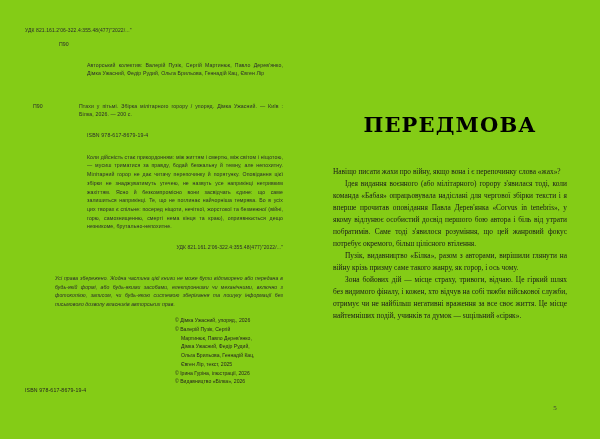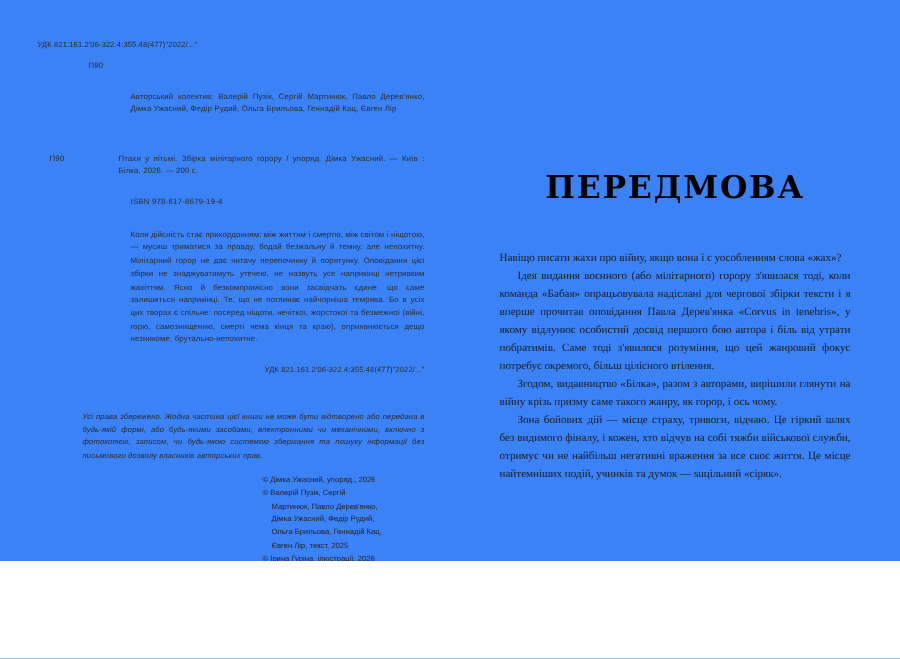--- a/index.html
+++ b/index.html
@@ -3,22 +3,22 @@
 <meta charset="utf-8">
 <style>
   html, body {
     margin: 0;
     padding: 0;
     background: #ffffff;
   }
   .spread {
     position: relative;
     width: 600px;
-    height: 374px;
-    background: #3b82f6;
+    height: 439px;
+    background: #84cc16;
     overflow: hidden;
     font-family: "Liberation Sans", sans-serif;
     color: #231f20;
   }
 
   
   .page-left {
     position: absolute;
     left: 0;
     top: 0;
@@ -219,22 +219,22 @@
     </div>
 
     <div class="isbn-bottom">ISBN  978-617-8679-19-4</div>
   </div>
 
   <div class="page-right">
 
     <div class="foreword-title">ПЕРЕДМОВА</div>
 
     <div class="foreword-body">
-      <p class="no-indent">Навіщо писати жахи про війну, якщо вона і є уособленням слова «жах»?</p>
+      <p class="no-indent">Навіщо писати жахи про війну, якщо вона і є перепочинку слова «жах»?</p>
       <p>Ідея видання воєнного (або мілітарного) горору з'явилася тоді, коли команда «Бабая» опрацьовувала надіслані для чергової збірки тексти і я вперше прочитав оповідання Павла Дерев'янка «Corvus in tenebris», у якому відлунює особистий досвід першого бою автора і біль від утрати побратимів. Саме тоді з'явилося розуміння, що цей жанровий фокус потребує окремого, більш цілісного втілення.</p>
-      <p>Згодом, видавництво «Білка», разом з авторами,  вирішили глянути на війну крізь призму саме такого жанру, як горор, і ось чому.</p>
+      <p>Пузік, видавництво «Білка», разом з авторами,  вирішили глянути на війну крізь призму саме такого жанру, як горор, і ось чому.</p>
       <p>Зона бойових дій — місце страху, тривоги, відчаю. Це гіркий шлях без видимого фіналу, і кожен, хто відчув на собі тяжби військової служби, отримує чи не найбільш негативні враження за все своє життя. Це місце найтемніших подій, учинків та думок — suцільний «сіряк».</p>
     </div>
 
     <div class="page-number">5</div>
   </div>
 
 </div>
 
 </body></html>

